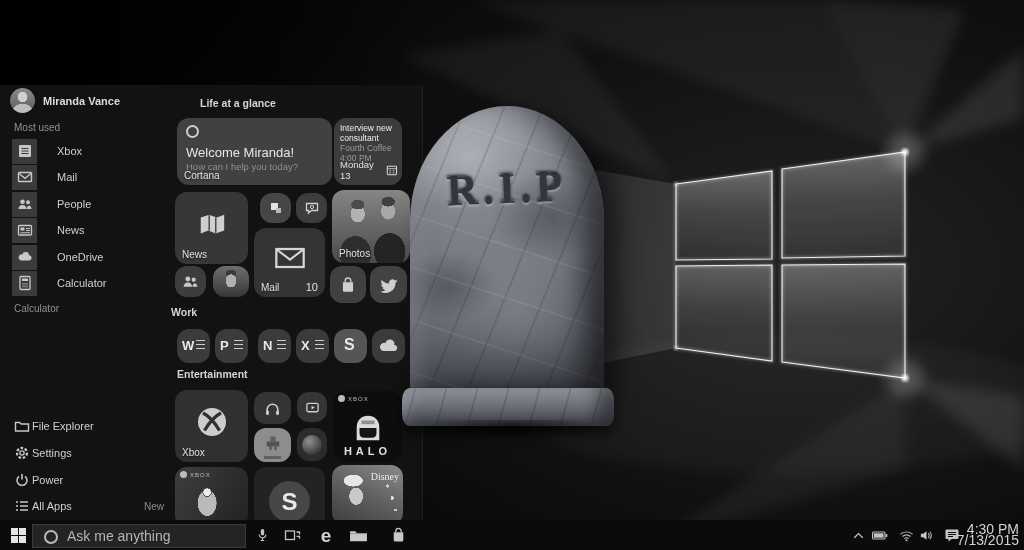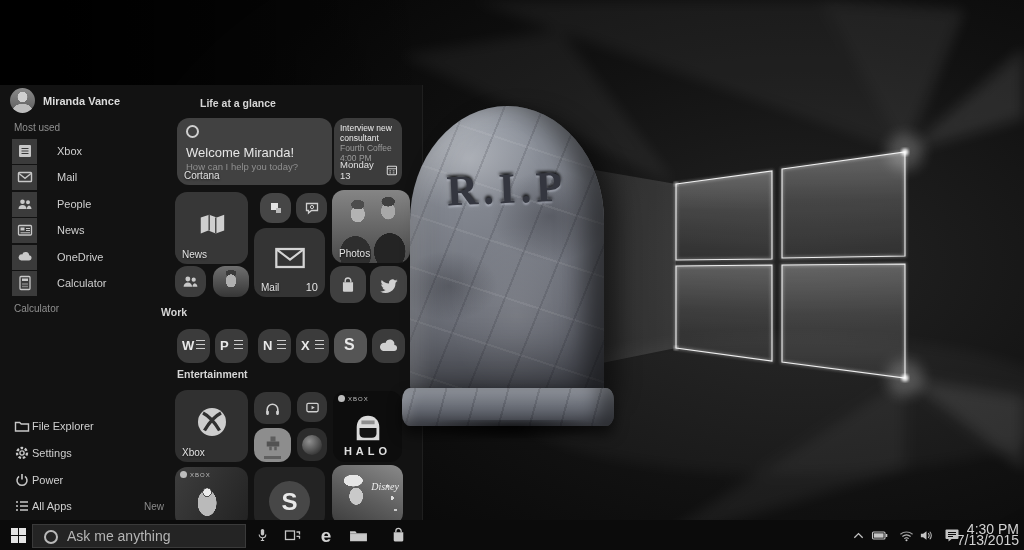--- a/index.html
+++ b/index.html
@@ -100,21 +100,21 @@
   .sh-circle{position:absolute;left:15px;top:14px;width:41px;height:41px;border-radius:50%;background:#474747;
              display:flex;align-items:center;justify-content:center;font-size:24px;font-weight:bold;color:#e9e9e9;}
   .t-frozen{left:332px;top:380px;width:71px;height:60px;
     background:
       radial-gradient(3px 3px at 85% 55%, #ddd 60%, rgba(0,0,0,0) 61%),
       radial-gradient(2.5px 2.5px at 90% 75%, #ccc 60%, rgba(0,0,0,0) 61%),
       radial-gradient(2.5px 2.5px at 78% 35%, #ccc 60%, rgba(0,0,0,0) 61%),
       radial-gradient(12px 15px at 34% 52%, #c9c9c9 56%, rgba(0,0,0,0) 58%),
       radial-gradient(16px 10px at 30% 26%, #e6e6e6 58%, rgba(0,0,0,0) 60%),
       linear-gradient(205deg,#8a8a8a 0%,#5c5c5c 55%,#3c3c3c 100%);}
-  .disney{position:absolute;right:4px;top:16px;font-family:"Liberation Serif",serif;font-style:italic;
+  .disney{position:absolute;right:4px;top:6px;font-family:"Liberation Serif",serif;
           font-size:10px;color:#ececec;}
   
   .tomb{position:absolute;left:398px;top:104px;width:224px;height:330px;z-index:20;}
   .slab{position:absolute;left:12px;top:2px;width:194px;height:290px;
     border-radius:97px 97px 10px 10px / 115px 115px 10px 10px;
     background:
       repeating-linear-gradient(112deg, rgba(0,0,0,0) 0 15px, rgba(25,25,35,.14) 15px 17px, rgba(0,0,0,0) 17px 36px),
       repeating-linear-gradient(18deg, rgba(0,0,0,0) 0 22px, rgba(255,255,255,.07) 22px 24px, rgba(0,0,0,0) 24px 50px),
       radial-gradient(120px 90px at 30% 18%, rgba(255,255,255,.28), rgba(0,0,0,0) 60%),
       radial-gradient(90px 70px at 72% 38%, rgba(10,10,16,.30), rgba(0,0,0,0) 65%),
@@ -398,21 +398,21 @@
         </div>
     </div>
     <div class="t t-twitter">
       <div class="center">
           <svg width="20" height="20" viewBox="0 0 16 16">
             <path d="M15 4.6c-.5.2-1 .4-1.6.5.6-.4 1-.9 1.2-1.5-.5.3-1.1.6-1.8.7a2.8 2.8 0 0 0-4.8 2.5A8 8 0 0 1 2.2 3.9a2.8 2.8 0 0 0 .9 3.7c-.5 0-.9-.1-1.3-.3 0 1.3.9 2.4 2.2 2.7-.4.1-.8.1-1.2 0 .3 1.1 1.3 1.9 2.5 2A5.6 5.6 0 0 1 1 13.1 7.9 7.9 0 0 0 13.2 6.5v-.4c.6-.4 1.2-.9 1.8-1.5z" fill="#d0d0d0"></path>
           </svg>
         </div>
     </div>
 
-    <div class="abs grplbl" style="left:161px;top:221px;">Work</div>
+    <div class="abs grplbl" style="left:171px;top:221px;">Work</div>
 
     <div class="t t-office" style="left:177px;">
       <span class="olet">W</span>
         <span class="doclines"></span>
     </div>
     <div class="t t-office" style="left:215px;">
       <span class="olet">P</span>
         <span class="doclines"></span>
     </div>
     <div class="t t-office" style="left:258px;">

